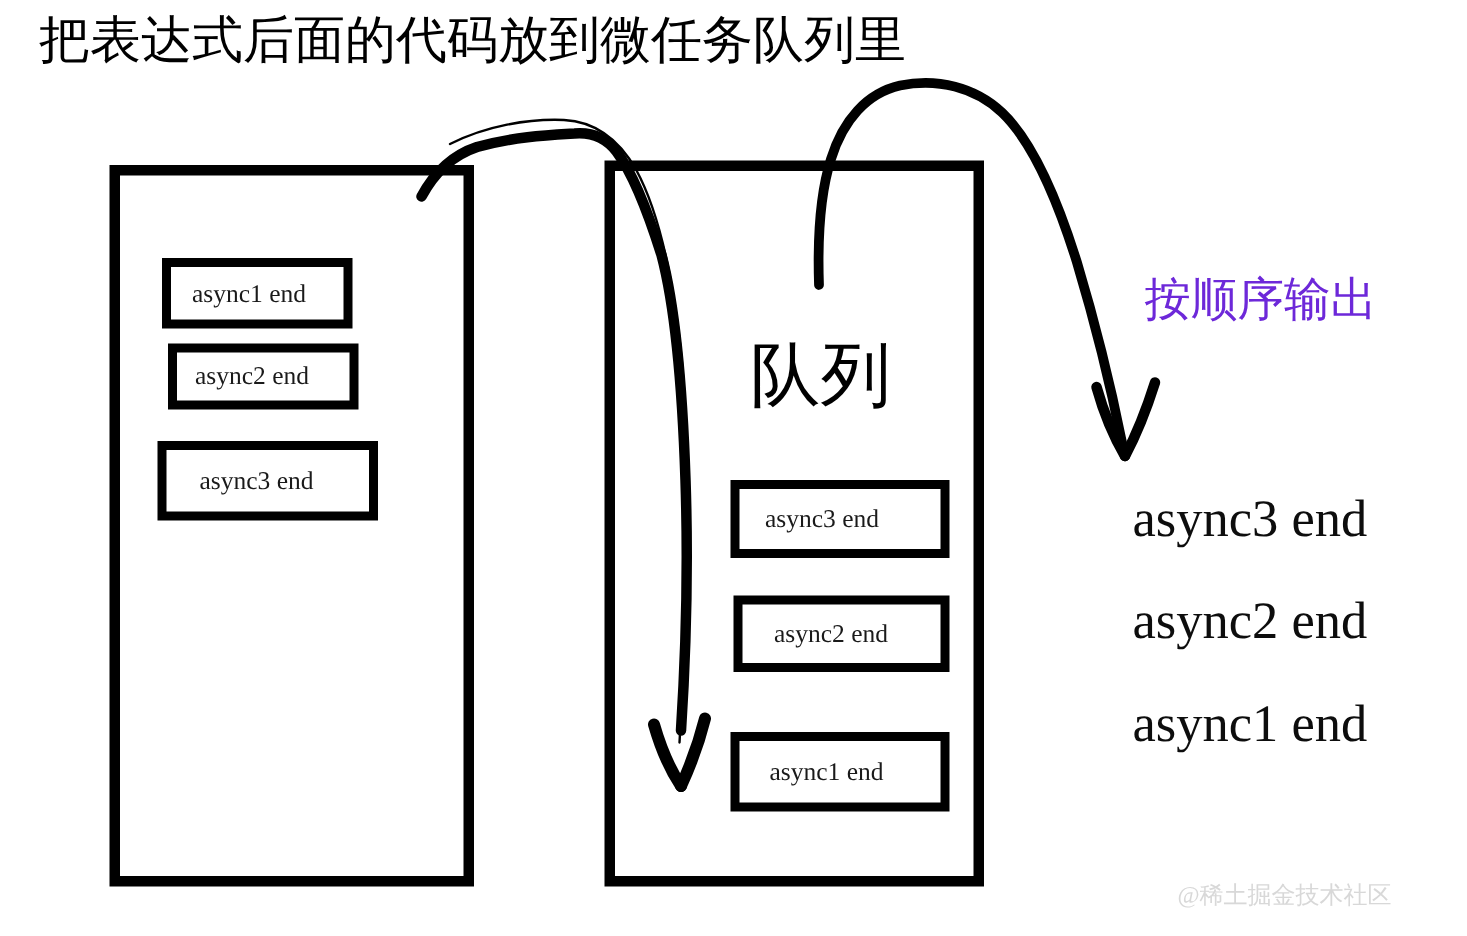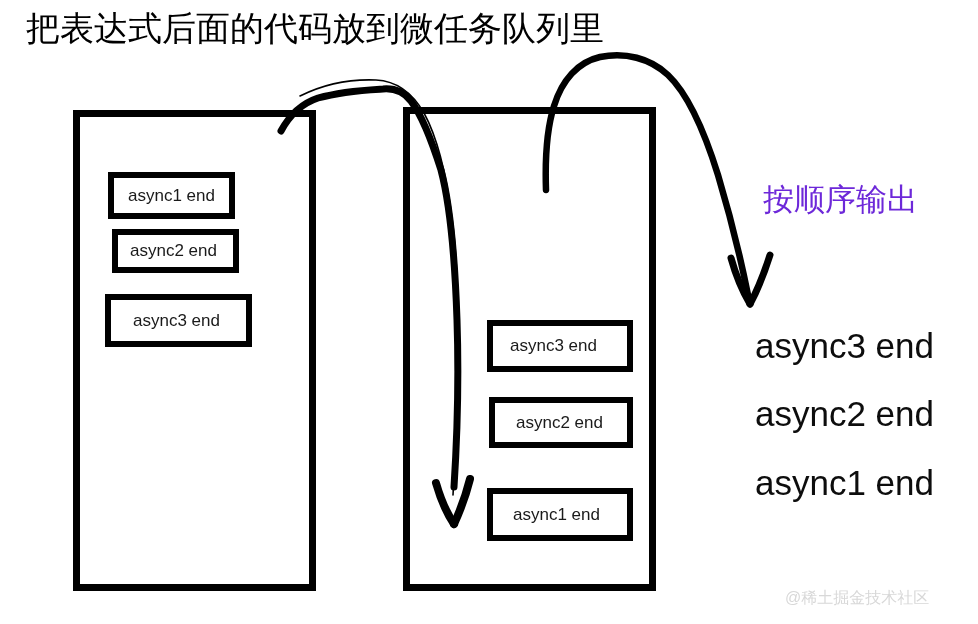--- a/index.html
+++ b/index.html
@@ -6,21 +6,21 @@
     margin: 0;
     padding: 0;
     background: #ffffff;
   }
   #canvas {
     position: relative;
     width: 978px;
     height: 624px;
     background: #ffffff;
     overflow: hidden;
-    font-family: Liberation Sans, sans-serif;
+    font-family: Liberation Serif, serif;
     color: #000000;
   }
 
   
   .title {
     position: absolute;
     left: 26px;
     top: 6px;
     font-size: 34px;
     line-height: 44px;
@@ -143,20 +143,21 @@
   </div>
   <div class="task-box" id="stack-item-1">
     <span class="task-label">async2 end</span>
   </div>
   <div class="task-box" id="stack-item-2">
     <span class="task-label">async3 end</span>
   </div>
 
   <div class="outer-box" id="queue-box"></div>
 
+  <div class="queue-caption">队列</div>
 
   <div class="task-box" id="queue-item-0">
     <span class="task-label">async3 end</span>
   </div>
   <div class="task-box" id="queue-item-1">
     <span class="task-label">async2 end</span>
   </div>
   <div class="task-box" id="queue-item-2">
     <span class="task-label">async1 end</span>
   </div>

